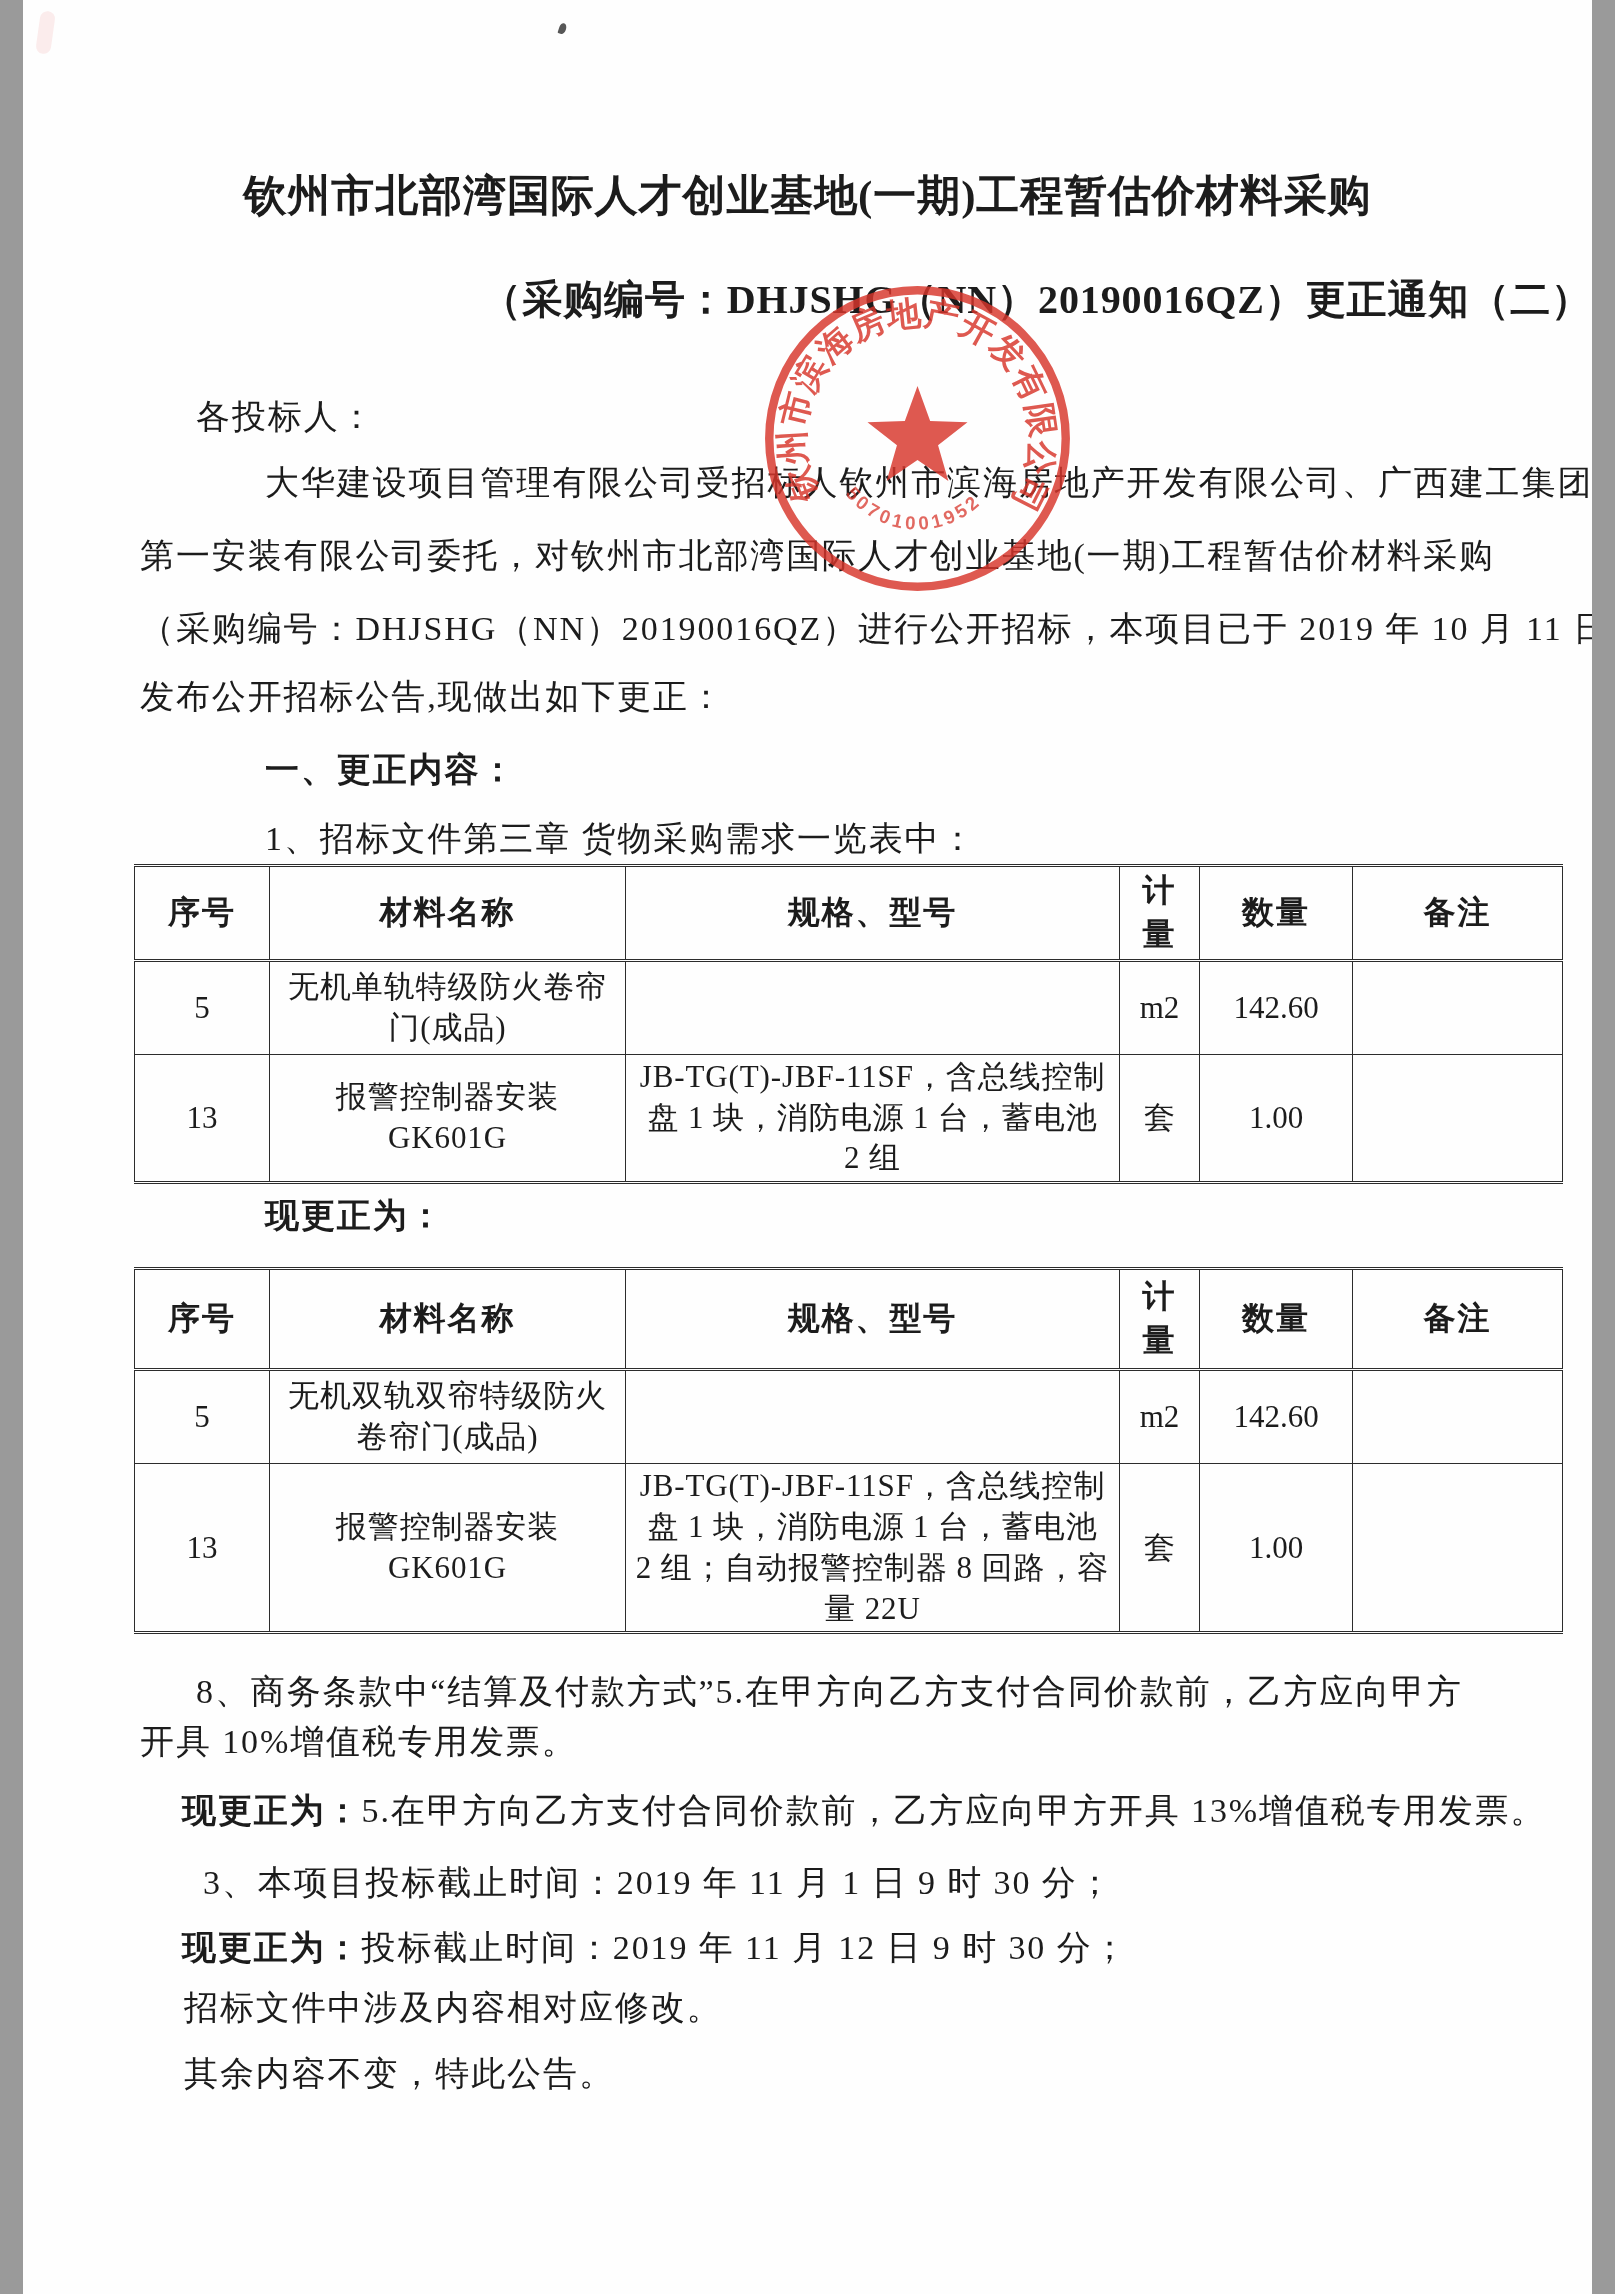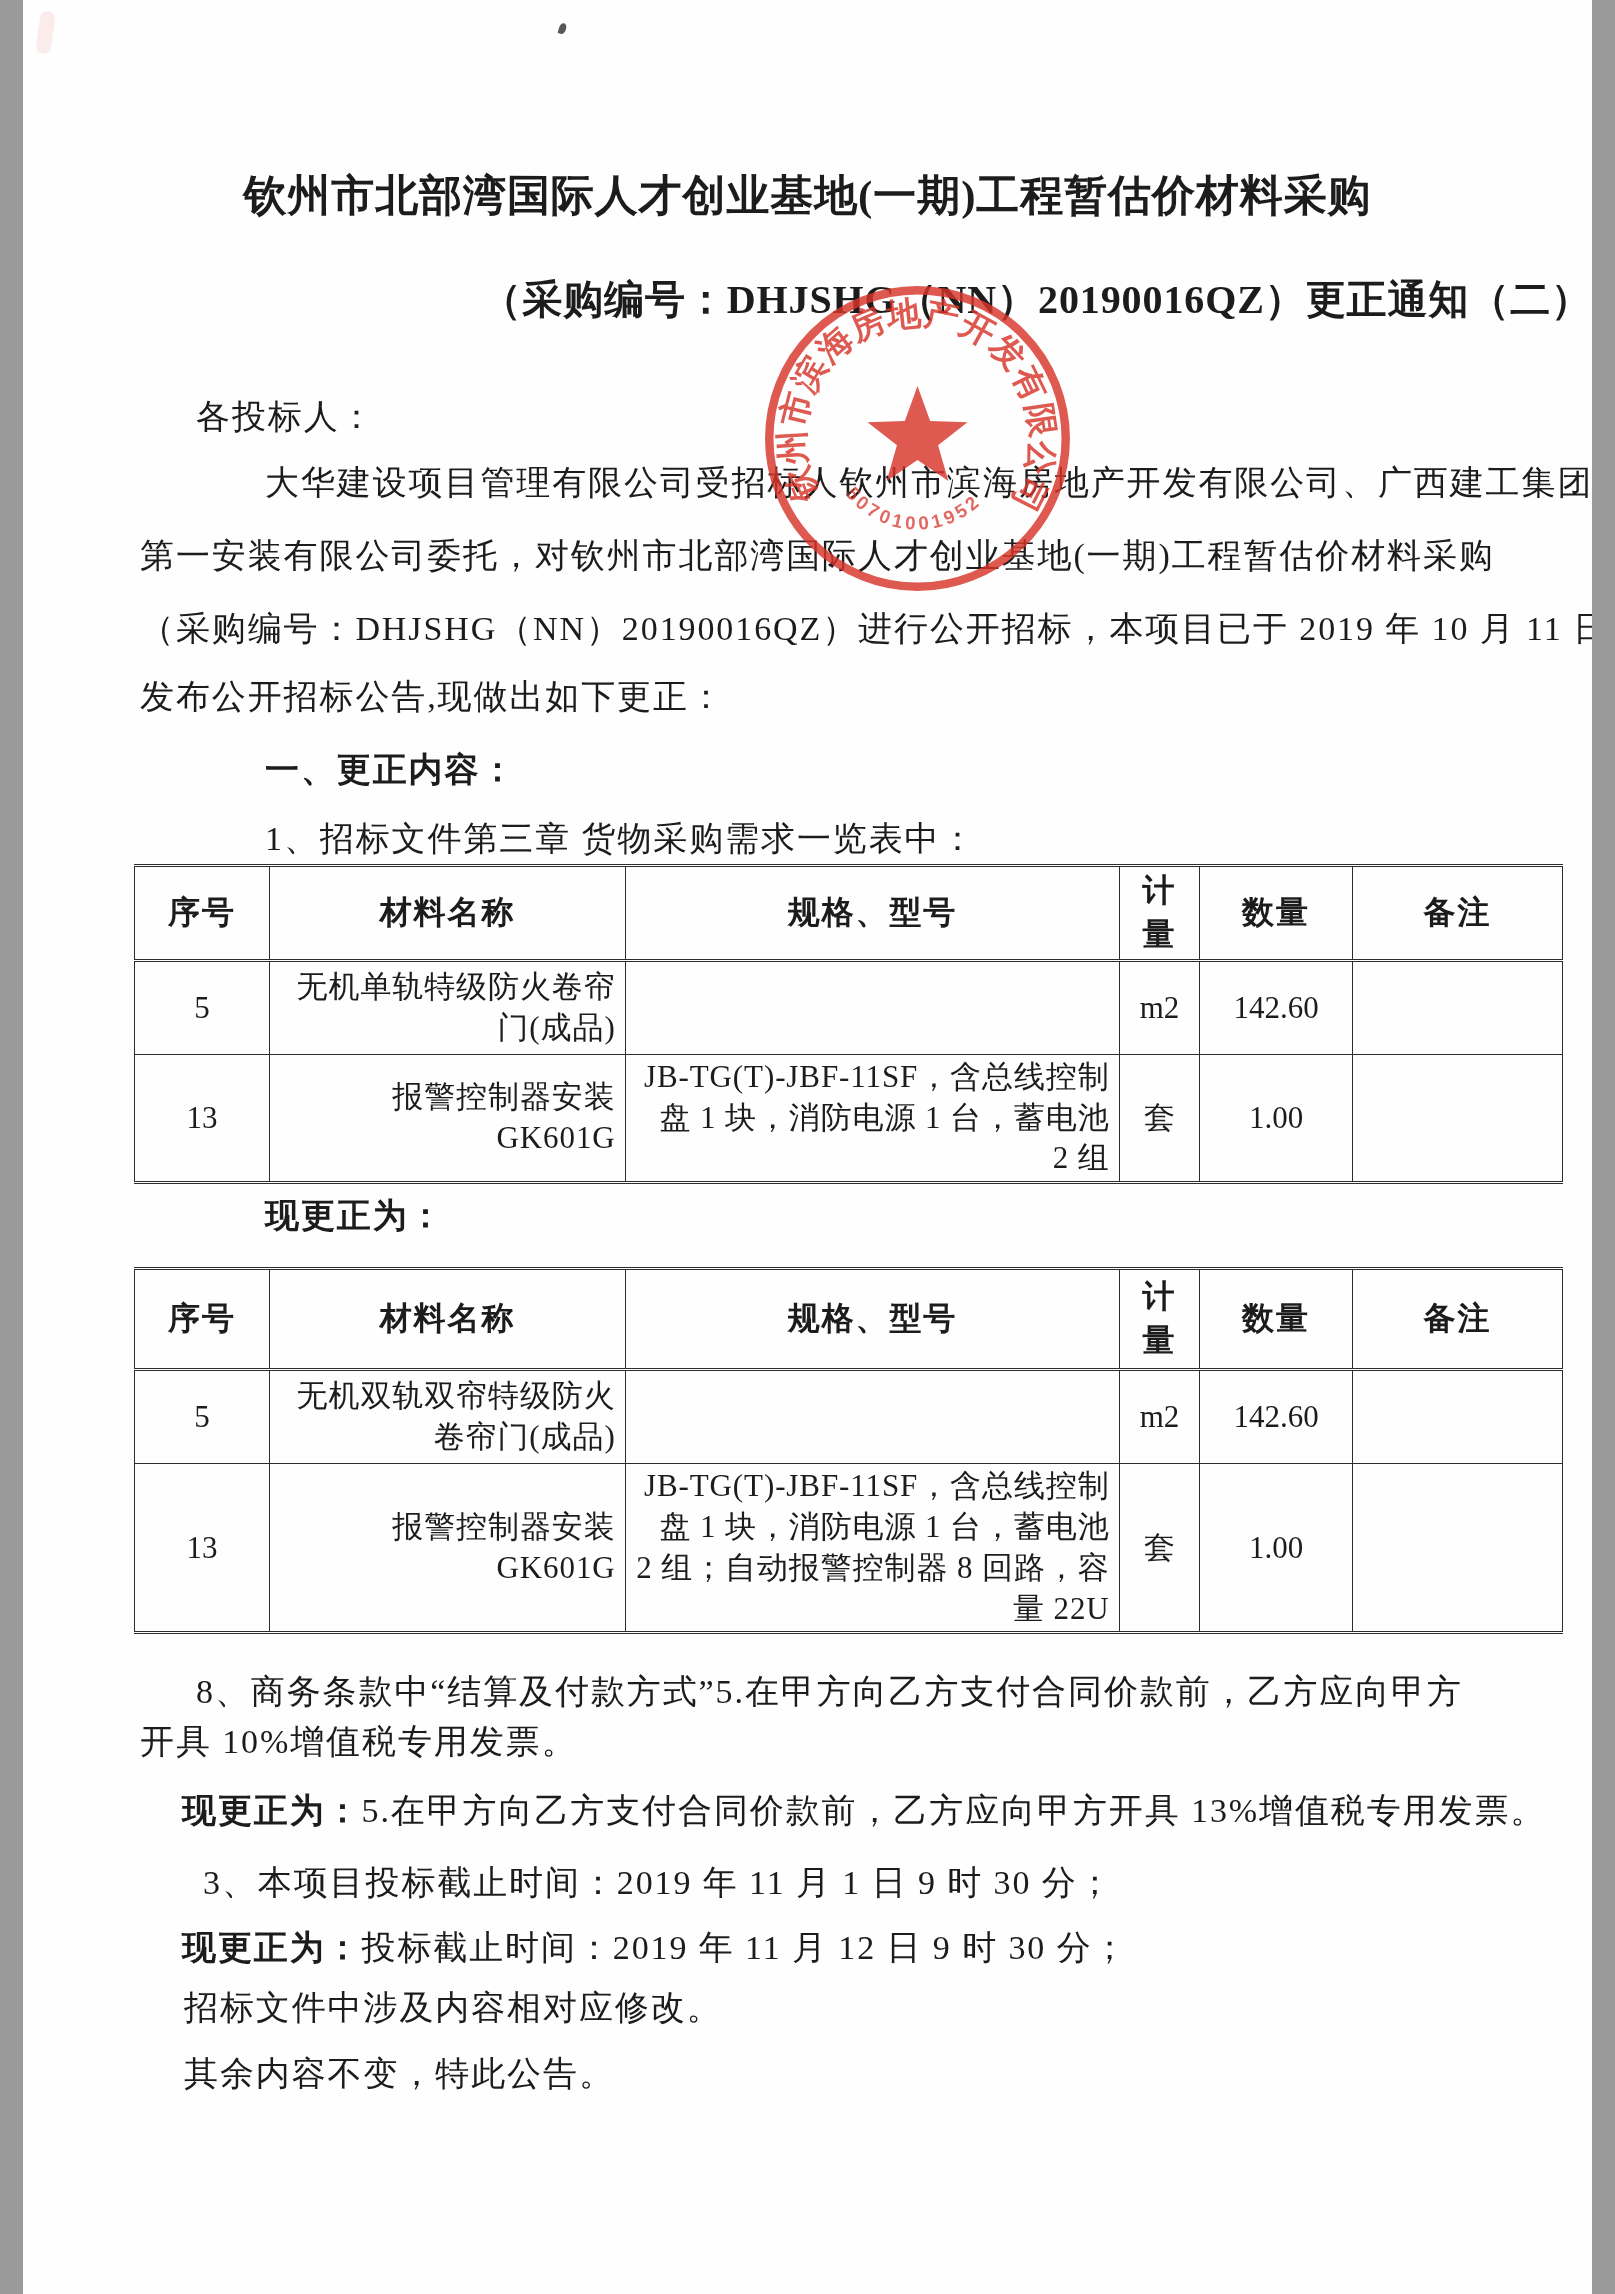--- a/index.html
+++ b/index.html
@@ -20,21 +20,21 @@
   .bold{font-weight:bold;}
   
   .doc-table{position:absolute;left:111px;width:1427px;border-collapse:collapse;
              font-size:31px;table-layout:fixed;}
   .doc-table td,.doc-table th{border:1.9px solid #2c2c2c;padding:1.9px 9.4px;vertical-align:middle;
              overflow:hidden;}
   .doc-table thead th{font-weight:bold;text-align:center;font-size:32px;
              border-top:3.7px double #2c2c2c;border-bottom:3.7px double #2c2c2c;letter-spacing:1.9px;}
   .doc-table tbody tr:last-child td{border-bottom:3.7px double #2c2c2c;}
   .c{text-align:center;}
-  .l{text-align:right;line-height:1.32;letter-spacing:0.9px;font-family:Liberation Serif, serif;}
+  .l{text-align:center;line-height:1.32;letter-spacing:0.9px;font-family:Liberation Serif, serif;}
   
   .stamp{position:absolute;left:735px;top:279px;width:319px;height:319px;
          opacity:.82;pointer-events:none;}
   .stamp svg{display:block;}
   .stamp-text{font-family:"Liberation Sans","DejaVu Sans",sans-serif;font-weight:bold;}
   
   .dot-artifact{position:absolute;left:536px;top:22.5px;width:6.6px;height:11.2px;
          background:#3a3a3a;border-radius:50% 50% 50% 10%;transform:rotate(18deg);opacity:.85;}
   .pink-artifact{position:absolute;left:15px;top:11.2px;width:15px;height:43px;
          background:#e86a6a;border-radius:7.5px;transform:rotate(8deg);opacity:.12;}

